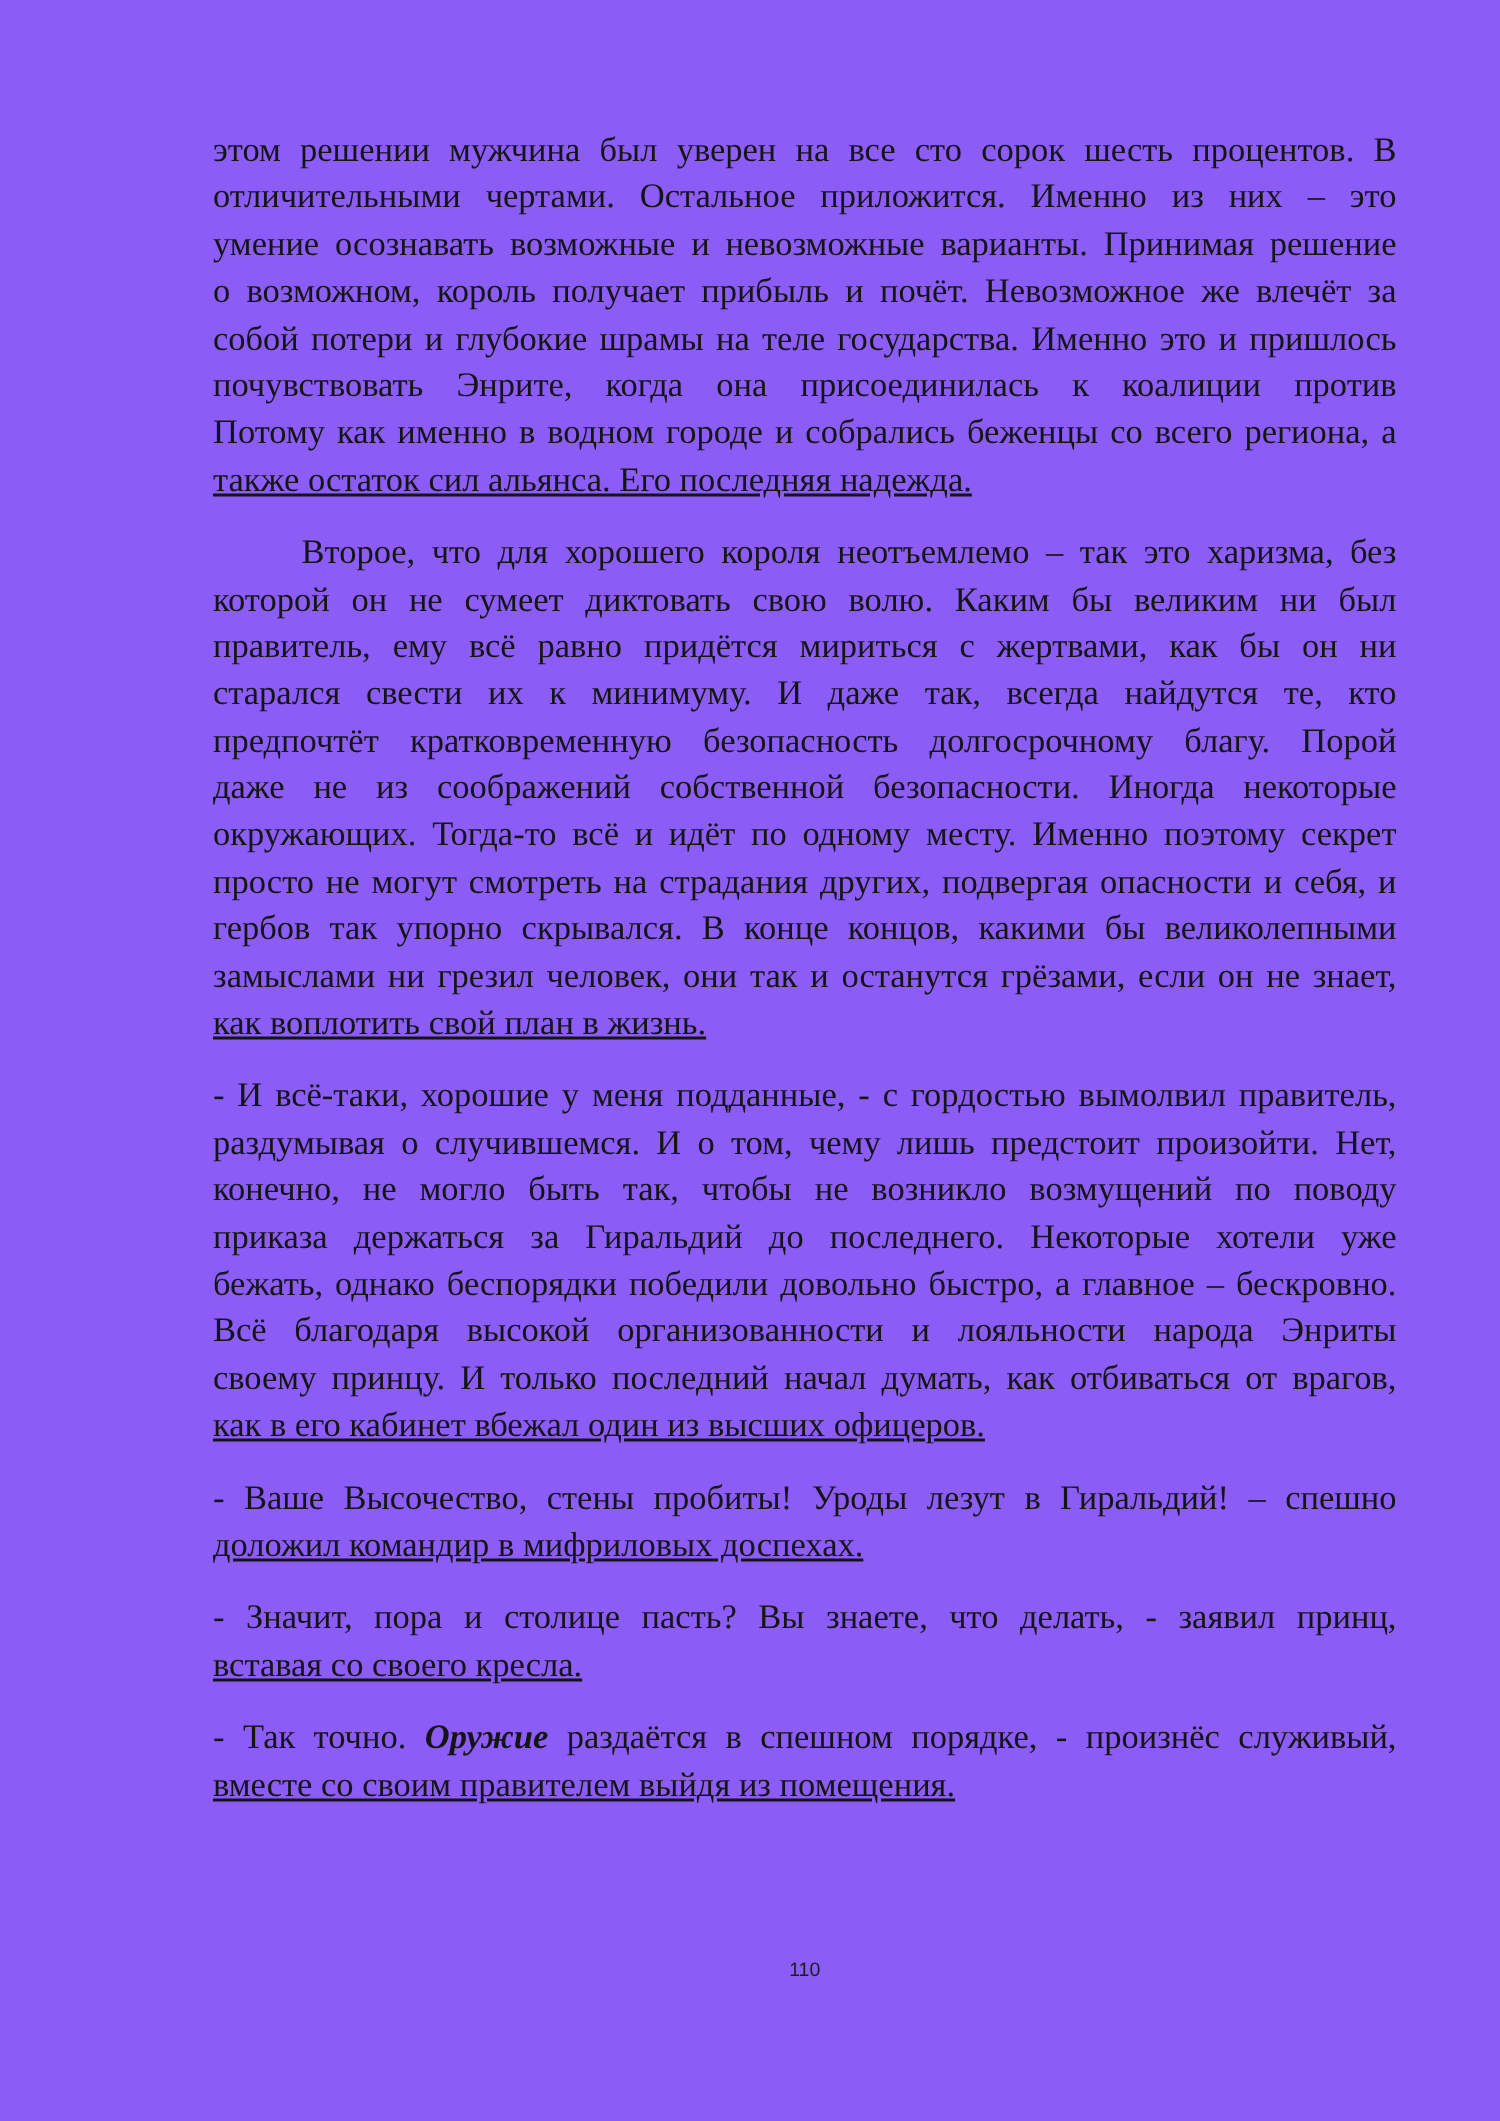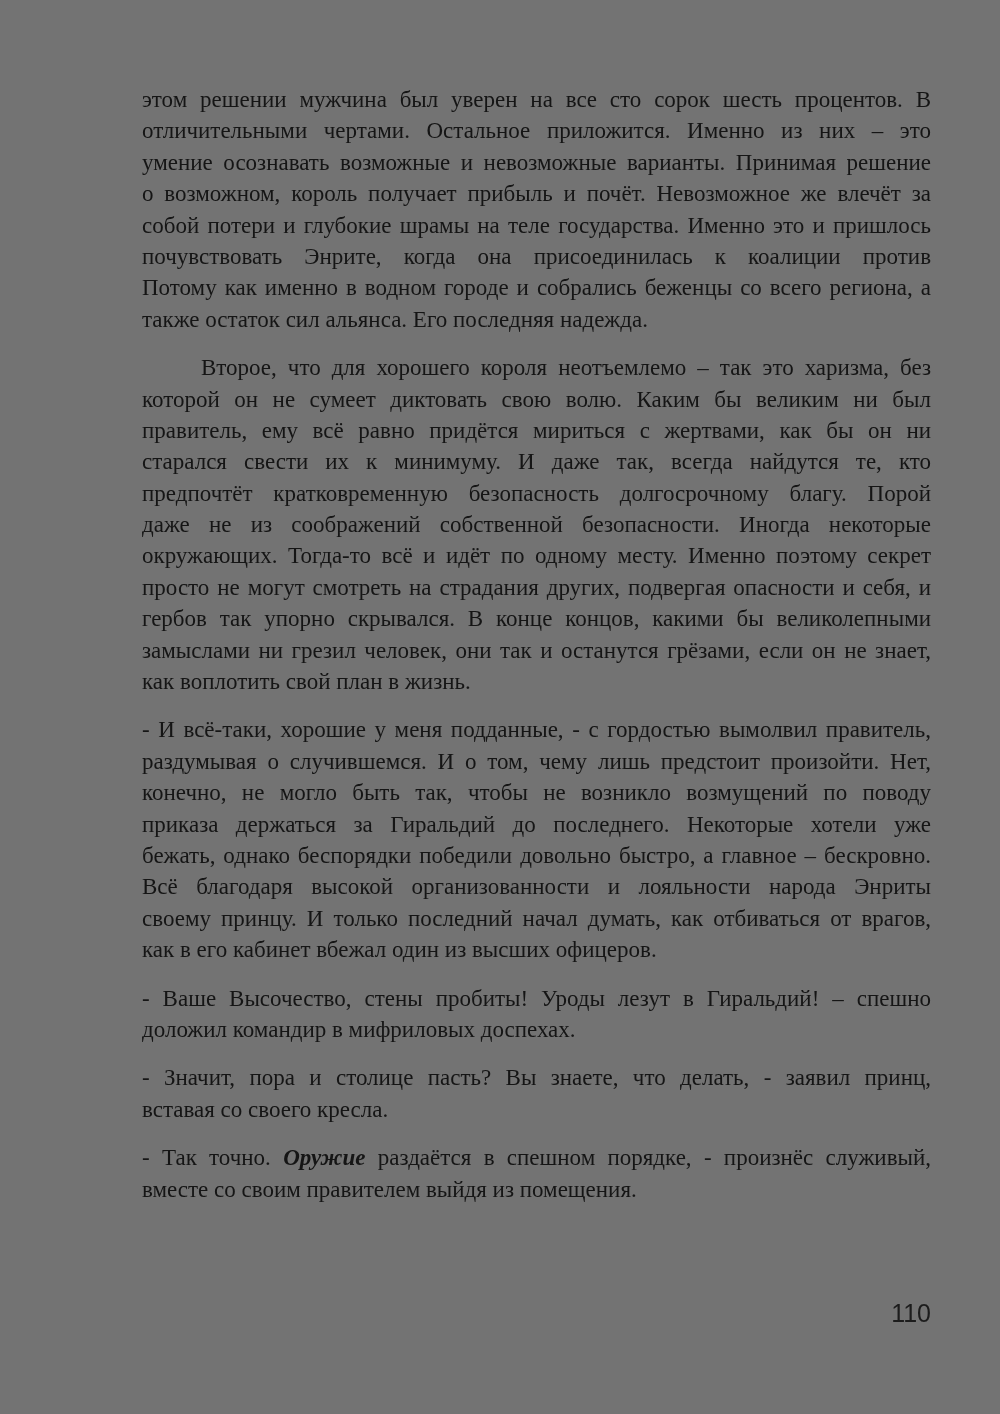--- a/index.html
+++ b/index.html
@@ -4,21 +4,21 @@
 <style>
   html, body {
     margin: 0;
     padding: 0;
     background: #ffffff;
   }
   .page {
     position: relative;
     width: 1000px;
     height: 1414px;
-    background: #737373;
+    background: #8b5cf6;
     overflow: hidden;
     color: #151515;
   }
   .textblock {
     position: absolute;
     left: 142px;
     top: 84px;
     width: 789px;
   }
   .paragraph {
@@ -29,36 +29,37 @@
     font-size: 23px;
     line-height: 31.4px;
     height: 31.4px;
     overflow: hidden;
     text-align: justify;
     text-align-last: justify;
     color: #151515;
   }
   .line.last {
     text-align-last: left;
+    text-decoration: underline;
   }
   .line.indent {
     text-indent: 59px;
   }
   .bi {
     font-weight: bold;
     font-style: italic;
   }
   .page-number {
     position: absolute;
     left: 142px;
     top: 1301px;
     width: 789px;
-    text-align: right;
+    text-align: center;
     font-family: "Liberation Sans", "DejaVu Sans", sans-serif;
-    font-size: 25px;
+    font-size: 13px;
     line-height: 24px;
     color: #1c1c1c;
   }
 </style>
 </head>
 <body>
 
 <div class="page">
   <div class="textblock">
       <div class="paragraph">

